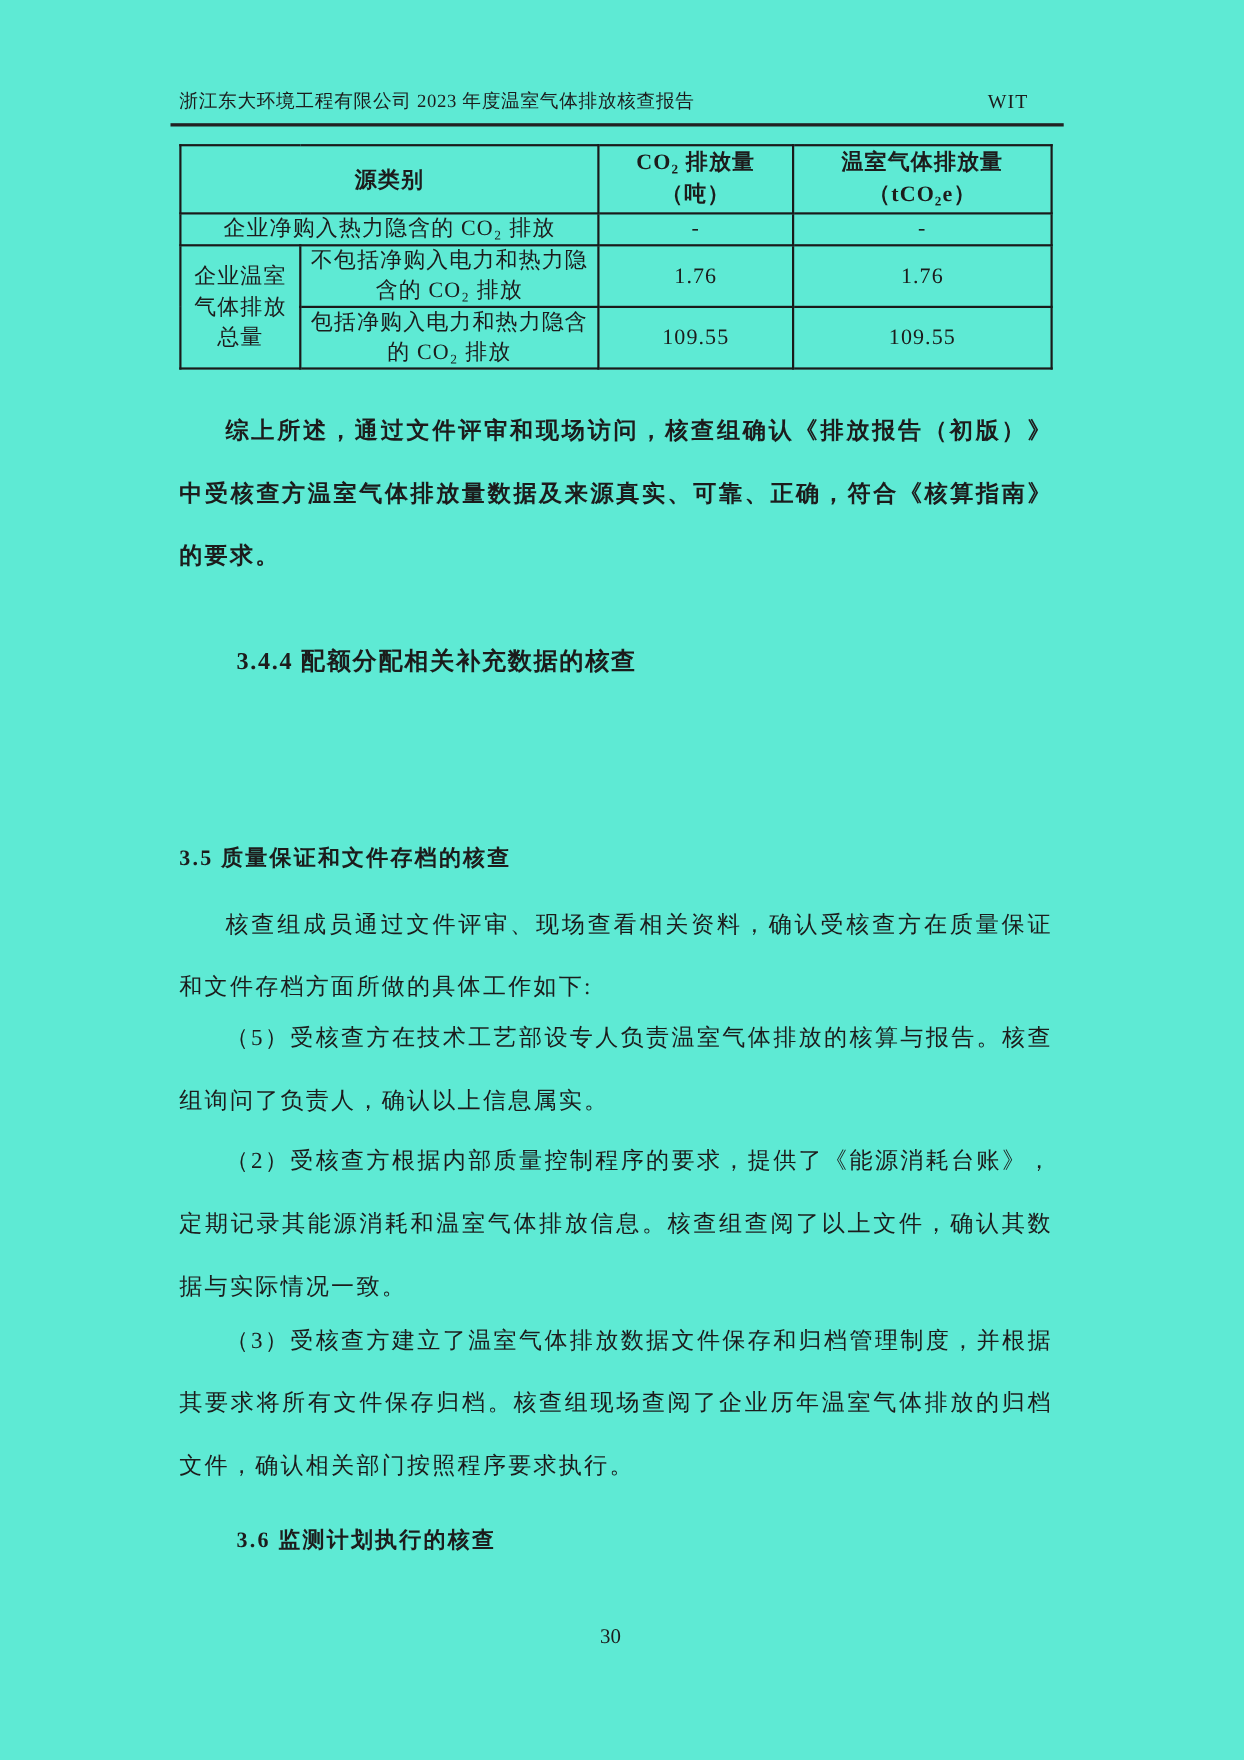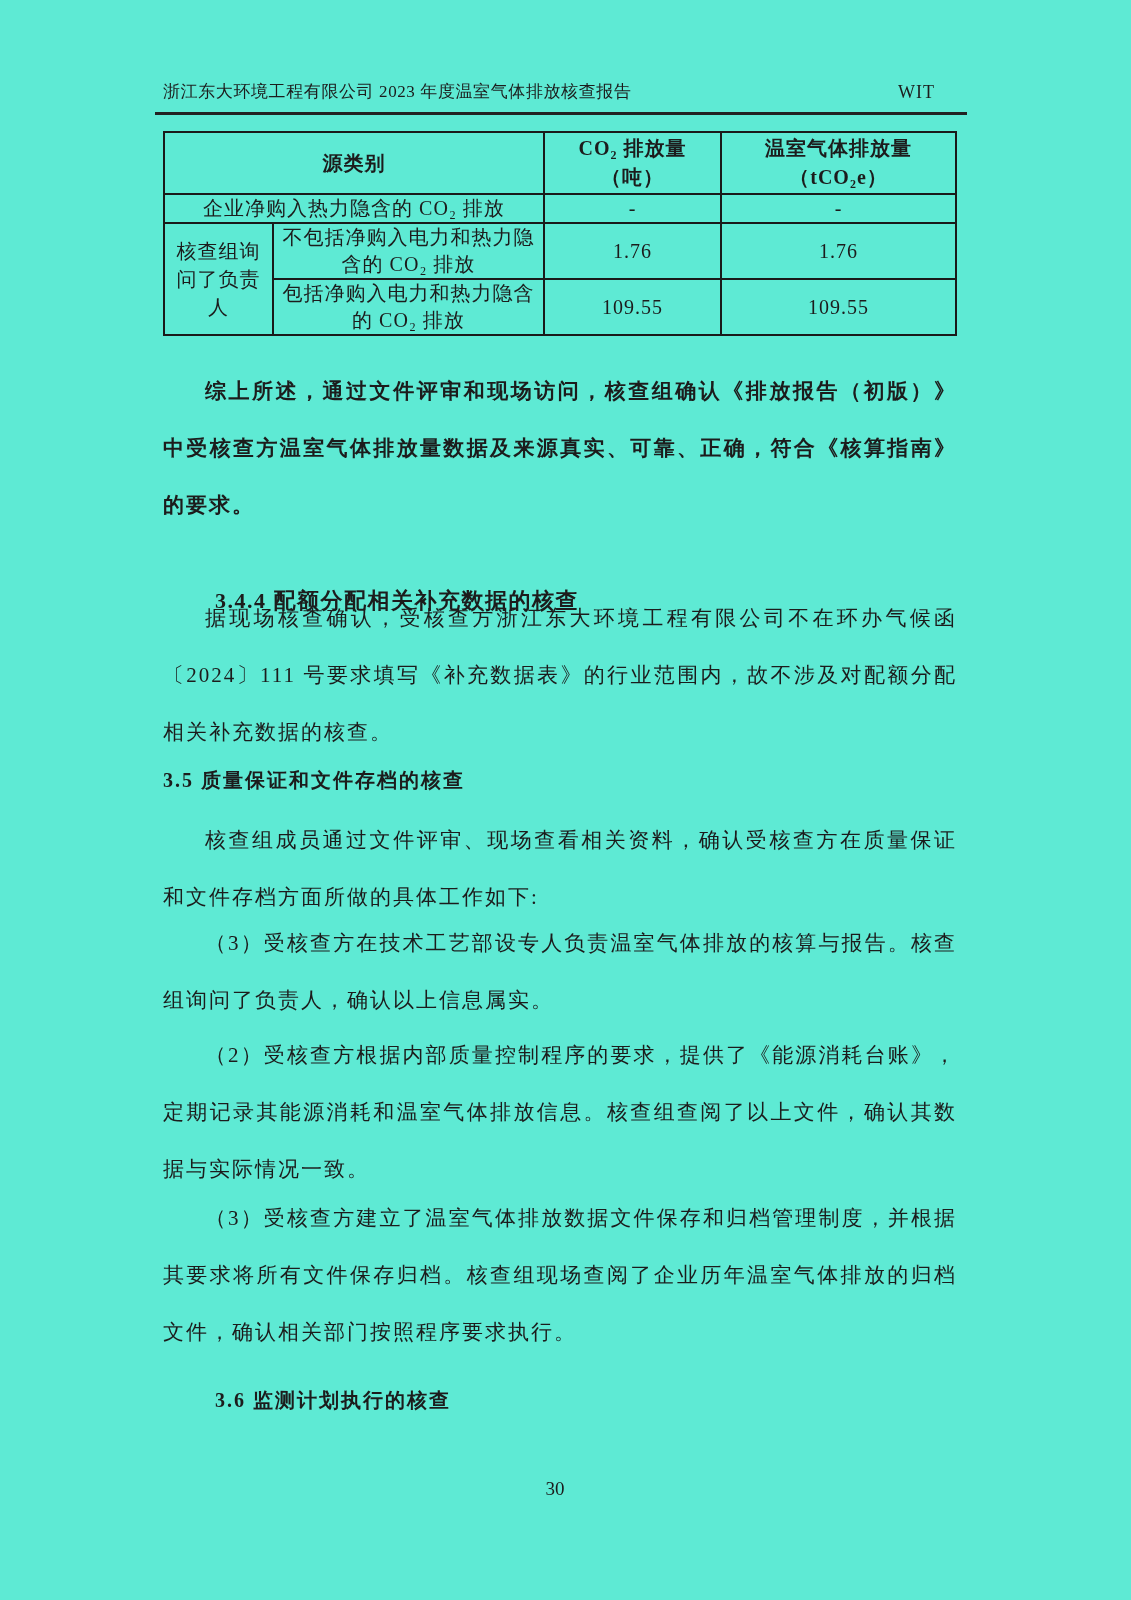--- a/index.html
+++ b/index.html
@@ -100,44 +100,43 @@
           <div class="hdr-line">温室气体排放量</div>
           <div class="hdr-line">（tCO₂e）</div>
         </th>
       </tr>
       <tr class="row-r1">
         <td colspan="2" class="src-cell">企业净购入热力隐含的 CO₂ 排放</td>
         <td class="num-cell">-</td>
         <td class="num-cell">-</td>
       </tr>
       <tr class="row-r2">
-        <td rowspan="2" class="group-cell">核查组询问了负责人</td>
+        <td rowspan="2" class="group-cell">企业温室气体排放总量</td>
         <td class="src-cell">不包括净购入电力和热力隐含的 CO₂ 排放</td>
         <td class="num-cell">1.76</td>
         <td class="num-cell">1.76</td>
       </tr>
       <tr class="row-r3">
         <td class="src-cell">包括净购入电力和热力隐含的 CO₂ 排放</td>
         <td class="num-cell">109.55</td>
         <td class="num-cell">109.55</td>
       </tr>
     </tbody>
   </table>
 
   <div class="pblock indent boldpara" style="top:363px;font-family:Liberation Serif, serif;">综上所述，通过文件评审和现场访问，核查组确认《排放报告（初版）》中受核查方温室气体排放量数据及来源真实、可靠、正确，符合《核算指南》的要求。</div>
 
   <div class="h-sub" style="top:546px;">3.4.4 配额分配相关补充数据的核查</div>
 
-  <div class="pblock indent" style="top:590px;">据现场核查确认，受核查方浙江东大环境工程有限公司不在环办气候函〔2024〕111 号要求填写《补充数据表》的行业范围内，故不涉及对配额分配相关补充数据的核查。</div>
 
   <div class="h-main" style="top:758px;">3.5 质量保证和文件存档的核查</div>
 
   <div class="pblock indent" style="top:812px;">核查组成员通过文件评审、现场查看相关资料，确认受核查方在质量保证和文件存档方面所做的具体工作如下:</div>
 
-  <div class="pblock indent" style="top:915px;">（3）受核查方在技术工艺部设专人负责温室气体排放的核算与报告。核查组询问了负责人，确认以上信息属实。</div>
+  <div class="pblock indent" style="top:915px;">（5）受核查方在技术工艺部设专人负责温室气体排放的核算与报告。核查组询问了负责人，确认以上信息属实。</div>
 
   <div class="pblock indent" style="top:1027px;">（2）受核查方根据内部质量控制程序的要求，提供了《能源消耗台账》，定期记录其能源消耗和温室气体排放信息。核查组查阅了以上文件，确认其数据与实际情况一致。</div>
 
   <div class="pblock indent" style="top:1190px;">（3）受核查方建立了温室气体排放数据文件保存和归档管理制度，并根据其要求将所有文件保存归档。核查组现场查阅了企业历年温室气体排放的归档文件，确认相关部门按照程序要求执行。</div>
 
   <div class="h-main indented" style="top:1378px;">3.6 监测计划执行的核查</div>
 
   <div class="pageno">30</div>
 
 </div>

